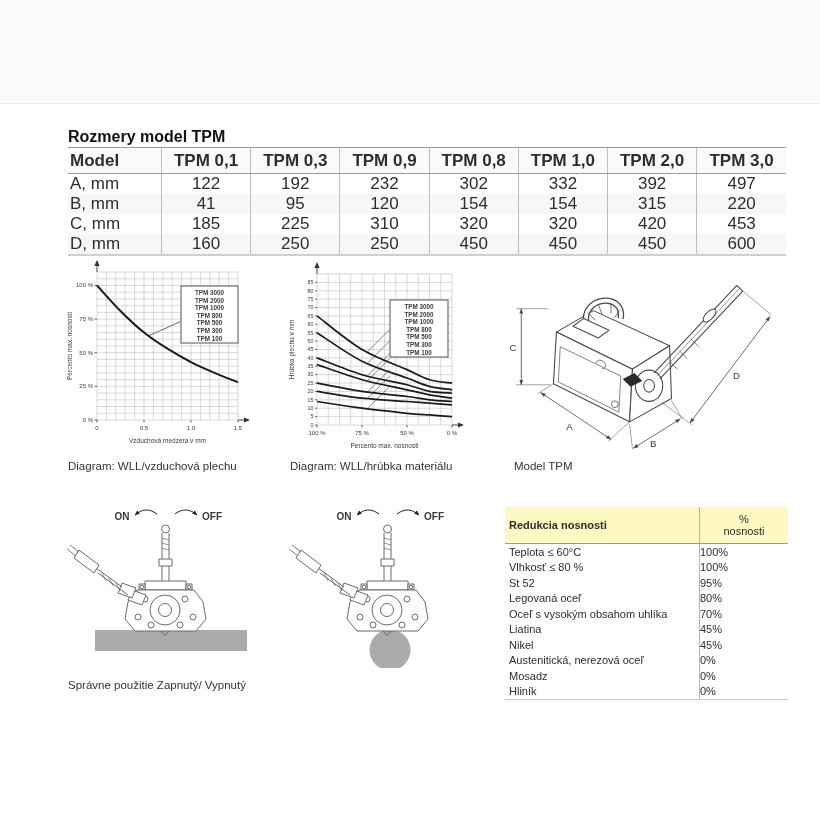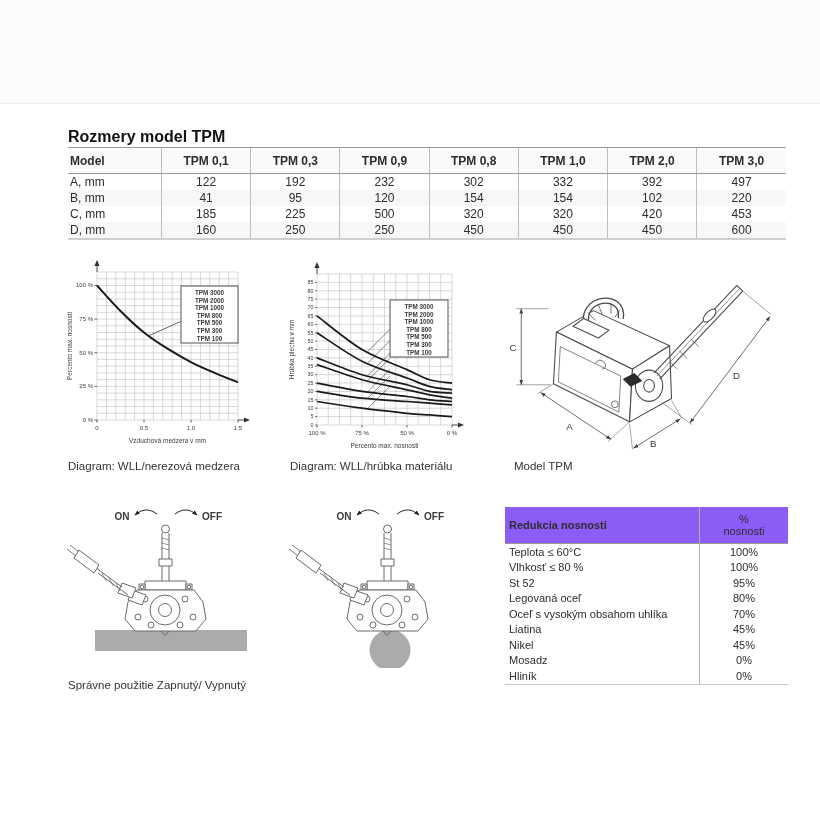--- a/index.html
+++ b/index.html
@@ -4,21 +4,21 @@
 <style>
   html,body{margin:0;padding:0;background:#fff;}
   #page{position:relative;width:820px;height:820px;background:#fff;overflow:hidden;
         font-family:"Liberation Sans",sans-serif;color:#2d2d2d;padding-left:20px;}
   #top-strip{position:absolute;left:0;top:0;width:820px;height:103px;background:#fbfbfb;
              border-bottom:1px solid #ececec;}
   #page-title{position:absolute;left:68px;top:117px;font-size:16px;font-weight:bold;color:#111;}
 
   
   #dims-table{position:absolute;left:68px;top:147px;width:718px;border-collapse:collapse;
-              font-size:12px;color:#2d2d2d;table-layout:fixed;}
+              font-size:17px;color:#2d2d2d;table-layout:fixed;}
   #dims-table th,#dims-table td{padding:0 3px;text-align:center;}
   #dims-table th{height:25px;font-weight:bold;border-top:1px solid #9a9a9a;
                  border-bottom:1px solid #9a9a9a;background:#fafafa;}
   #dims-table td{height:16px;}
   #dims-table th.first,#dims-table td.first{text-align:left;width:88px;padding-left:2px;}
   #dims-table th + th,#dims-table td + td{border-left:1px solid #bdbdbd;}
   #dims-table tbody tr:nth-child(even){background:#f7f7f7;}
   #dims-table tbody tr:last-child td{border-bottom:2px solid #cfcfcf;}
 
   
@@ -32,26 +32,26 @@
   #cap-chart1{left:68px;top:460px;}
   #cap-chart2{left:290px;top:460px;}
   #cap-drawing{left:514px;top:460px;}
   #cap-usage{left:68px;top:679px;}
 
   svg text{font-family:"Liberation Sans",sans-serif;fill:#3a3a3a;}
 
   
   #red-table{position:absolute;left:505px;top:507px;width:283px;border-collapse:collapse;
              font-size:11px;color:#2d2d2d;table-layout:fixed;}
-  #red-table th{background:#8b5cf6;border-bottom:1px solid #999;height:36px;
+  #red-table th{background:#fef9c3;border-bottom:1px solid #999;height:36px;
                 font-weight:bold;text-align:left;padding:0 0 0 4px;vertical-align:middle;}
   #red-table th + th{border-left:1px solid #b3b3b3;text-align:center;white-space:pre-line;
                      width:88px;padding:0;font-weight:normal;}
   #red-table td{height:15.5px;padding:0 0 0 4px;}
-  #red-table td + td{border-left:1px solid #b3b3b3;text-align:center;padding:0;}
+  #red-table td + td{border-left:1px solid #b3b3b3;text-align:left;padding:0;}
   #red-table tbody tr:last-child td{border-bottom:1px solid #c6c6c6;}
 </style>
 </head>
 <body>
 
 <div id="page">
   <div id="top-strip"></div>
   <h1 id="page-title">Rozmery model TPM</h1>
 
   <table id="dims-table">
@@ -78,28 +78,28 @@
           <td>392</td>
           <td>497</td>
         </tr>
         <tr>
           <td class="first">B, mm</td>
           <td>41</td>
           <td>95</td>
           <td>120</td>
           <td>154</td>
           <td>154</td>
-          <td>102</td>
+          <td>315</td>
           <td>220</td>
         </tr>
         <tr>
           <td class="first">C, mm</td>
           <td>185</td>
           <td>225</td>
-          <td>500</td>
+          <td>310</td>
           <td>320</td>
           <td>320</td>
           <td>420</td>
           <td>453</td>
         </tr>
         <tr>
           <td class="first">D, mm</td>
           <td>160</td>
           <td>250</td>
           <td>250</td>
@@ -179,21 +179,21 @@
       <path d="M33.0,25.5 C36.9,29.7 48.7,43.2 56.5,51.0 C64.3,58.9 72.2,66.3 80.0,72.5 C87.8,78.8 95.7,83.8 103.5,88.7 C111.3,93.6 119.2,98.1 127.0,102.1 C134.8,106.2 142.7,109.5 150.5,112.9 C158.3,116.3 170.1,120.8 174.0,122.3" fill="none" stroke="#1a1a1a" stroke-width="2"></path>
       <rect x="117" y="26" width="57" height="57" fill="#fff" stroke="#555" stroke-width="1"></rect>
       <text x="145.5" y="35" font-size="6.3" text-anchor="middle" font-weight="bold" fill="#222">TPM 3000</text>
       <text x="145.5" y="42.6" font-size="6.3" text-anchor="middle" font-weight="bold" fill="#222">TPM 2000</text>
       <text x="145.5" y="50.2" font-size="6.3" text-anchor="middle" font-weight="bold" fill="#222">TPM 1000</text>
       <text x="145.5" y="57.8" font-size="6.3" text-anchor="middle" font-weight="bold" fill="#222">TPM 800</text>
       <text x="145.5" y="65.4" font-size="6.3" text-anchor="middle" font-weight="bold" fill="#222">TPM 500</text>
       <text x="145.5" y="73" font-size="6.3" text-anchor="middle" font-weight="bold" fill="#222">TPM 300</text>
       <text x="145.5" y="80.6" font-size="6.3" text-anchor="middle" font-weight="bold" fill="#222">TPM 100</text>
     </svg>
-  <div id="cap-chart1" class="caption">Diagram: WLL/nerezová medzera</div>
+  <div id="cap-chart1" class="caption">Diagram: WLL/vzduchová plechu</div>
 
   <svg id="chart2" class="chart-svg" width="200" height="196" viewBox="0 0 200 196">
       <line x1="31" y1="14" x2="31" y2="165" stroke="#b3b3b3" stroke-width="0.5"></line>
       <line x1="42.25" y1="14" x2="42.25" y2="165" stroke="#b3b3b3" stroke-width="0.5"></line>
       <line x1="53.5" y1="14" x2="53.5" y2="165" stroke="#b3b3b3" stroke-width="0.5"></line>
       <line x1="64.75" y1="14" x2="64.75" y2="165" stroke="#b3b3b3" stroke-width="0.5"></line>
       <line x1="76" y1="14" x2="76" y2="165" stroke="#b3b3b3" stroke-width="0.5"></line>
       <line x1="87.25" y1="14" x2="87.25" y2="165" stroke="#b3b3b3" stroke-width="0.5"></line>
       <line x1="98.5" y1="14" x2="98.5" y2="165" stroke="#b3b3b3" stroke-width="0.5"></line>
       <line x1="109.75" y1="14" x2="109.75" y2="165" stroke="#b3b3b3" stroke-width="0.5"></line>
@@ -428,20 +428,24 @@
         </tr>
         <tr>
           <td class="first">Liatina</td>
           <td>45%</td>
         </tr>
         <tr>
           <td class="first">Nikel</td>
           <td>45%</td>
         </tr>
         <tr>
+          <td class="first">Austenitická, nerezová oceľ</td>
+          <td>0%</td>
+        </tr>
+        <tr>
           <td class="first">Mosadz</td>
           <td>0%</td>
         </tr>
         <tr>
           <td class="first">Hliník</td>
           <td>0%</td>
         </tr>
       </tbody>
     </table>
 </div>

